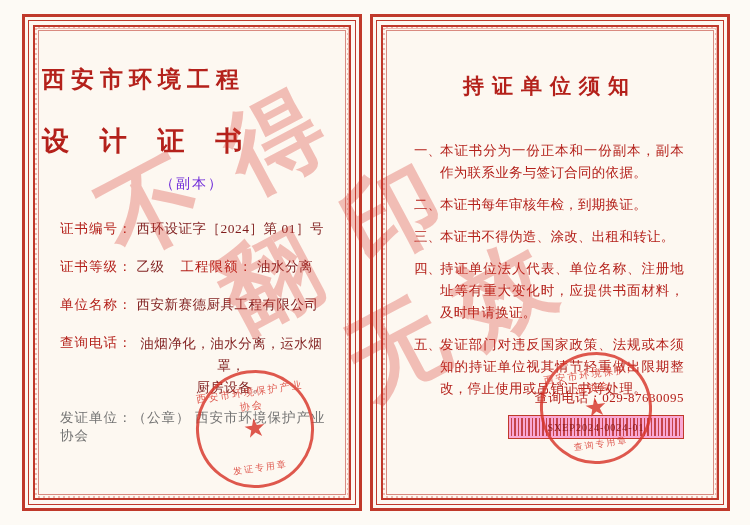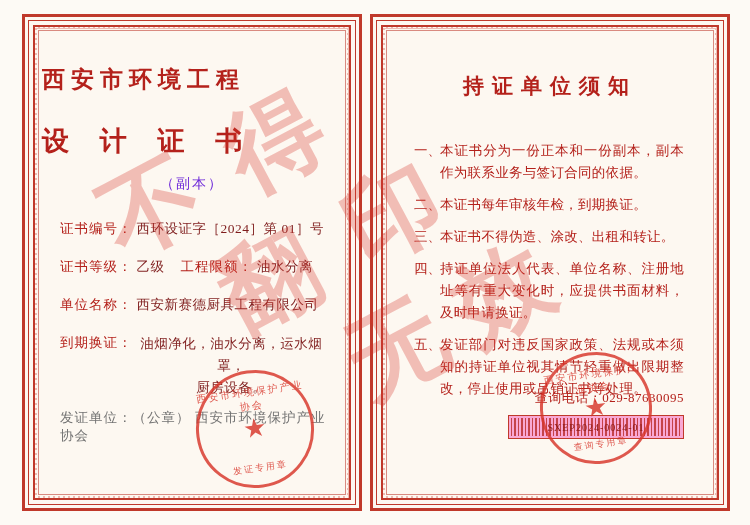--- a/index.html
+++ b/index.html
@@ -287,21 +287,21 @@
           <span class="field-value">乙级</span>
           <span class="inline-gap"></span>
           <span class="field-label">工程限额：</span>
           <span class="field-value">油水分离</span>
         </div>
         <div class="field-row">
           <span class="field-label">单位名称：</span>
           <span class="field-value">西安新赛德厨具工程有限公司</span>
         </div>
         <div class="field-row">
-          <span class="field-label">到期换证：</span>
+          <span class="field-label">查询电话：</span>
           <span class="field-value multi" style="white-space: pre-line;">油烟净化，油水分离，运水烟罩，
 厨房设备。</span>
         </div>
       </div>
 
       <div class="footer-rows">
         <div class="footer-row">
           <span>发证单位：</span><span>（公章）  西安市环境保护产业协会</span>
         </div>
       </div>

